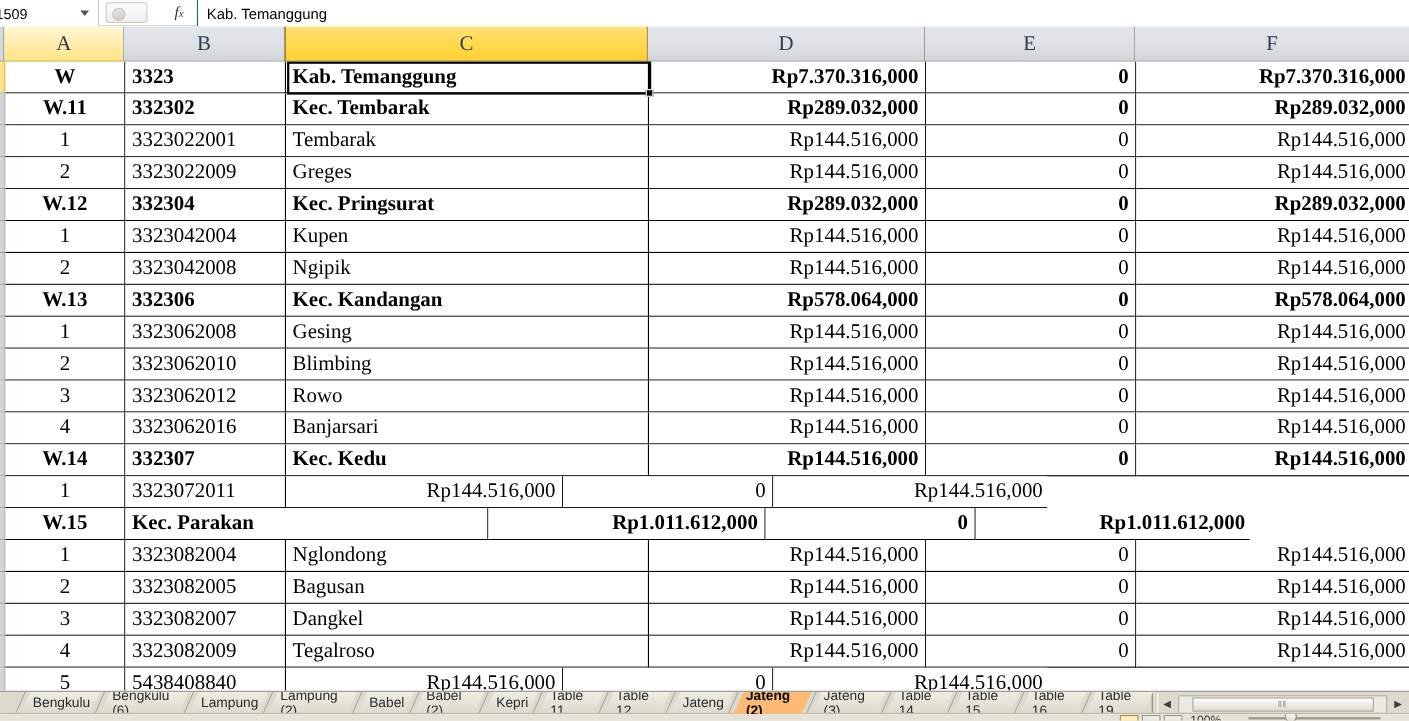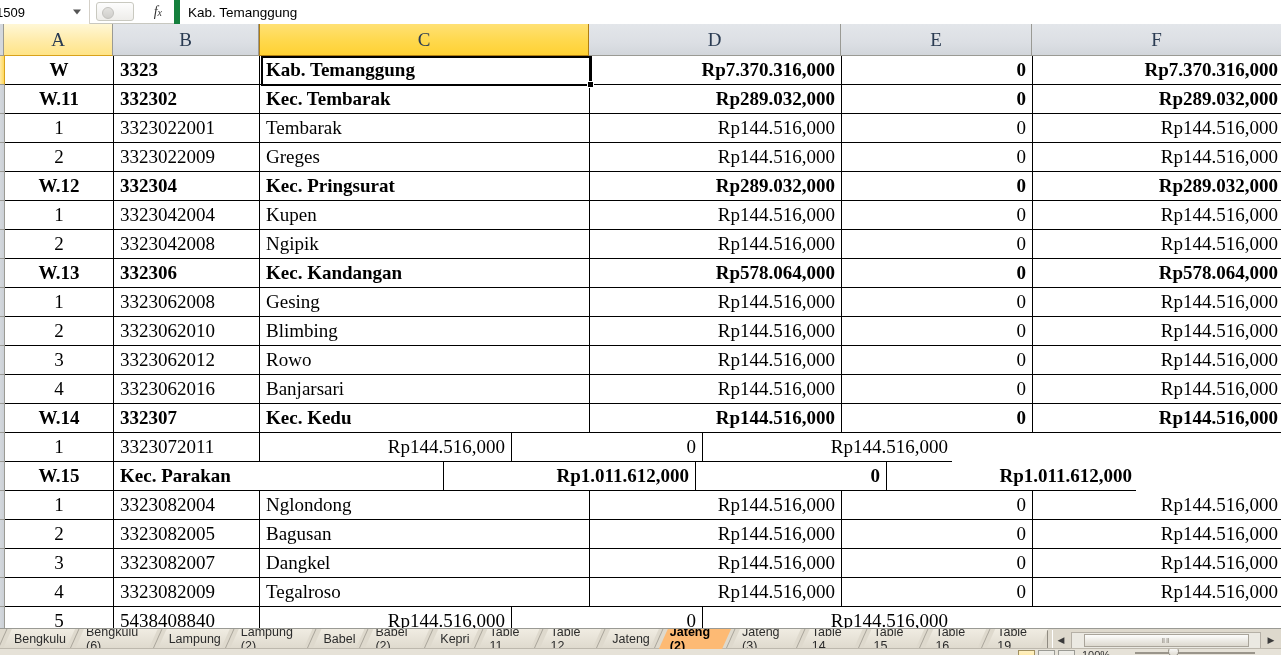--- a/index.html
+++ b/index.html
@@ -36,21 +36,21 @@
     transform: translateY(-50%);
     width: 0; height: 0;
     border-left: 4px solid transparent;
     border-right: 4px solid transparent;
     border-top: 5px solid #555;
   }
   .fx-zone {
     width: 90px; height: 24px;
     display: flex; align-items: center;
     position: relative;
-    border-right: 6px solid #15803d;
+    border-right: 1px solid #15803d;
   }
   .cancel-enter-group {
     position: absolute; left: 6px; top: 2px;
     width: 38px; height: 19px;
     border: 1px solid #c9c9c0;
     border-radius: 3px;
     background: linear-gradient(to bottom, #fdfdfd 0%, #eeedea 100%);
   }
   .cancel-enter-group::before {
     content: "";
@@ -174,20 +174,21 @@
   }
 
   
   .tabbar {
     position: absolute; left: 0; top: 628px;
     width: 1281px; height: 27px;
     background: #ded9cd;
     border-top: 1px solid #9a9a94;
     display: flex; align-items: flex-start;
     overflow: hidden;
+    padding-left: 16px;
   }
   .tab-nav {
     width: 2px; height: 20px;
   }
   .tab {
     height: 20px;
     display: flex; align-items: center;
     padding: 0 9px 0 11px;
     font-family: "Liberation Sans", sans-serif;
     font-size: 12.5px;

